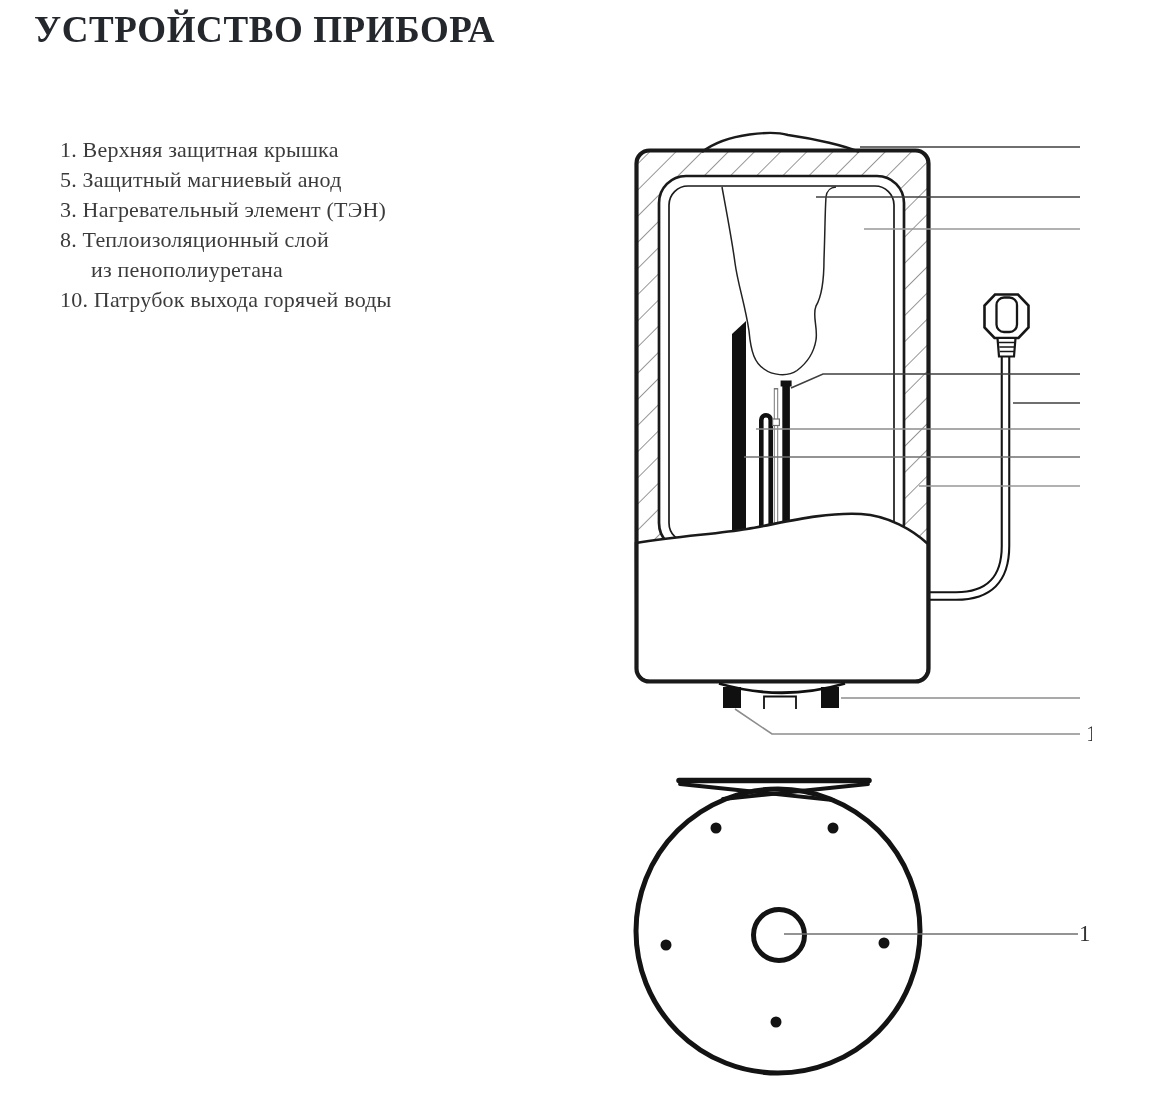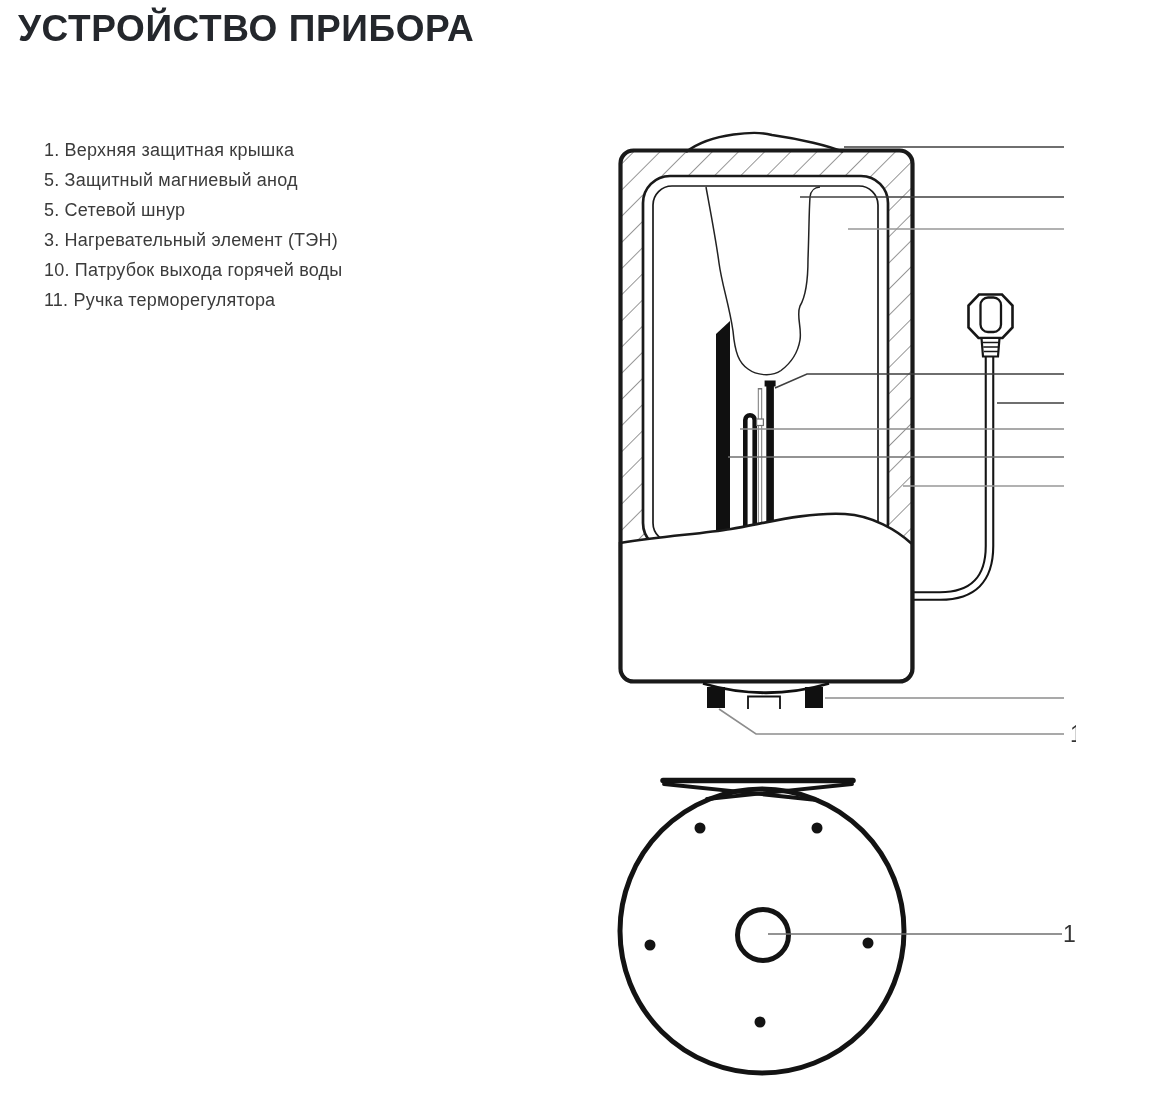--- a/index.html
+++ b/index.html
@@ -1,49 +1,52 @@
 <!DOCTYPE html>
 <html><head>
 <meta charset="utf-8">
 <style>
   html,body{margin:0;padding:0;background:#ffffff;}
   .page{
     position:relative;width:1076px;height:1107px;background:#ffffff;overflow:hidden;
-    font-family:Liberation Sans, sans-serif;
+    font-family:Liberation Serif, serif;
+    margin-left:16px;
   }
   .title{
     position:absolute;left:18px;top:8px;
     font-size:37px;font-weight:800;letter-spacing:.6px;color:#24272c;
   }
   .parts-list{
     position:absolute;left:44px;top:135px;
-    font-size:18px;line-height:30px;color:#3b3b3b;letter-spacing:.2px;
+    font-size:22px;line-height:30px;color:#3b3b3b;letter-spacing:.2px;
     font-weight:400;
   }
   .parts-list .item{white-space:nowrap;}
   .parts-list .item .cont{padding-left:31px;}
   .callout-label{
     position:absolute;font-size:23px;line-height:26px;color:#333;white-space:nowrap;
   }
   svg.diagram{position:absolute;left:0;top:0;}
 </style>
 </head>
 <body>
 
 <div class="page">
 
   <div class="title">УСТРОЙСТВО ПРИБОРА</div>
 
   <div class="parts-list">
     <div class="item">1. Верхняя защитная крышка</div>
     <div class="item">5. Защитный магниевый анод</div>
-    <div class="item">5. Сетевой шнур</div>
     <div class="item">3. Нагревательный элемент (ТЭН)</div>
+    <div class="item">
+      <div>8. Теплоизоляционный слой</div>
+      <div class="cont">из пенополиуретана</div>
+    </div>
     <div class="item">10. Патрубок выхода горячей воды</div>
-    <div class="item">11. Ручка терморегулятора</div>
   </div>
 
   <svg class="diagram" width="1164" height="1107" viewBox="0 0 1164 1107">
     <defs>
       <pattern id="hatch" patternUnits="userSpaceOnUse" width="18.5" height="18.5" patternTransform="rotate(45)">
         <line x1="0" y1="0" x2="0" y2="18.5" stroke="#4a4a4a" stroke-width="1.15"></line>
       </pattern>
     </defs>
 
     <g>

